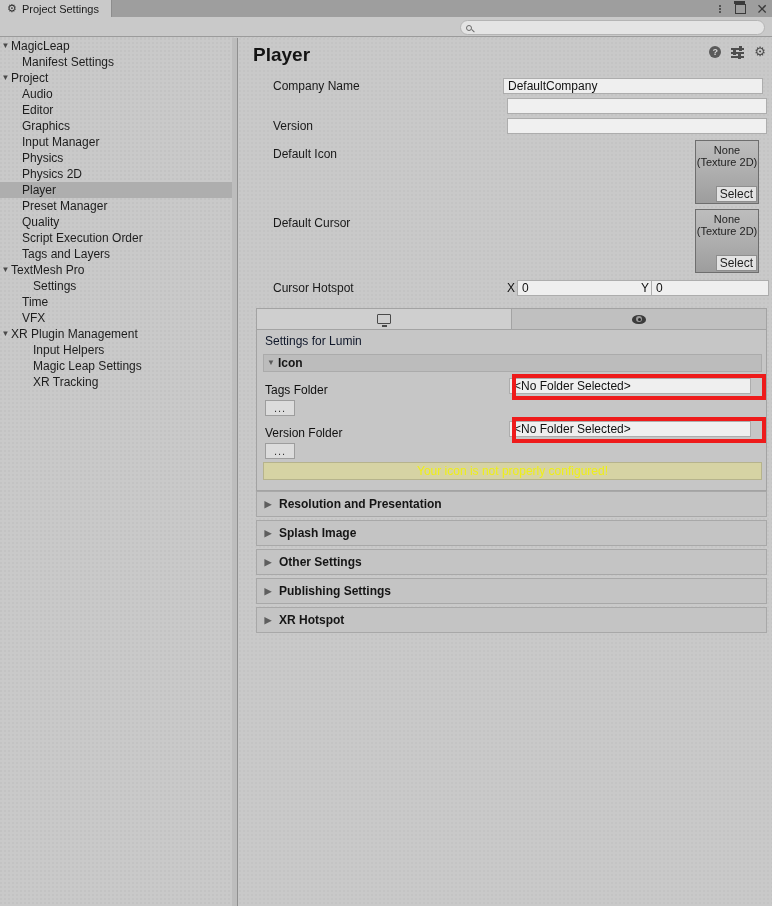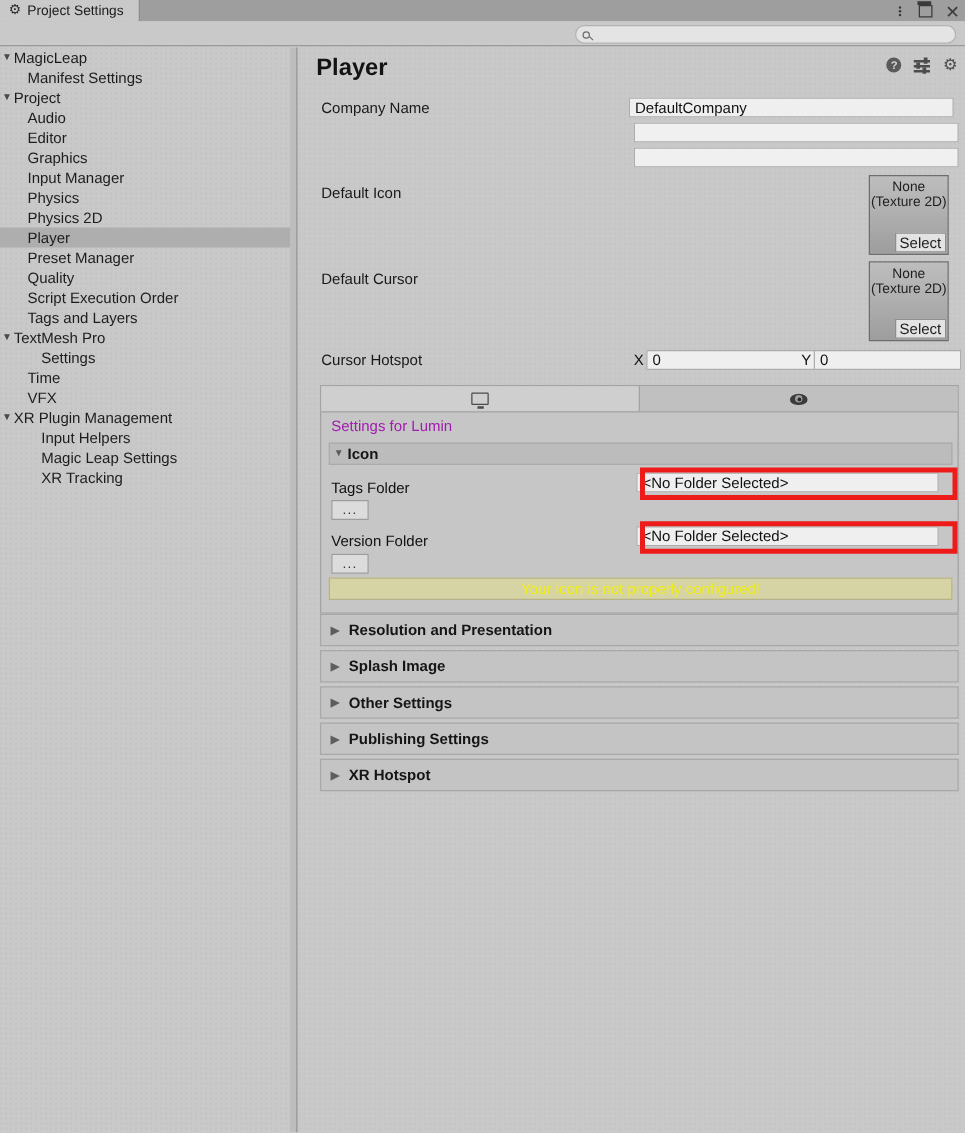--- a/index.html
+++ b/index.html
@@ -134,21 +134,21 @@
   }
   .ic-preset b:nth-of-type(1) { left: 8px; top: 0px; }
   .ic-preset b:nth-of-type(2) { left: 2px; top: 4px; }
   .ic-preset b:nth-of-type(3) { left: 7px; top: 8px; }
   .ic-gear { font-size: 13px; color: #4d4d4d; line-height: 12px; }
 
   .field-row {
     position: absolute; left: 0; width: 533px; height: 20px;
     display: flex; align-items: center;
   }
-  .flabel { font-size: 12px; color: #191919; padding-left: 18px; }
+  .flabel { font-size: 12px; color: #191919; padding-left: 34px; }
   .finput {
     position: absolute; height: 16px;
     background: #efefef; border: 1px solid #adadad;
     display: flex; align-items: center; padding-left: 4px;
     font-size: 12px; color: #111;
   }
   .finput.empty { background: #f0f0f0; }
 
   
   .objbox {
@@ -192,21 +192,21 @@
   .lumin::after {
     content: ''; position: absolute; left: 5.5px; top: 3px; width: 3px; height: 3px;
     background: #2a2a2a; border-radius: 50%;
   }
 
   .settings-body {
     position: absolute; left: 256px; top: 329px; width: 511px; height: 162px;
     border: 1px solid #a3a3a3; background: #c6c6c6;
   }
   .settings-for {
-    position: absolute; left: 8px; top: 4px; font-size: 12px; color: #a21caf;
+    position: absolute; left: 8px; top: 4px; font-size: 12px; color: #0f172a;
   }
   .group-hdr {
     position: absolute; left: 6px; top: 24px; width: 499px; height: 18px;
     background: #bcbcbc; border: 1px solid #ababab;
     display: flex; align-items: center; font-size: 12px; font-weight: bold; color: #161616;
   }
   .group-hdr .tri { font-size: 8px; width: 14px; color: #5a5a5a; }
 
   .dots-btn {
     position: absolute; width: 30px; height: 16px;
@@ -377,20 +377,23 @@
       <span class="flabel">Company Name</span>
     </div>
     <div class="finput" style="left:264px; top:40px; width:260px;">
       <span>DefaultCompany</span>
     </div>
 
     <div class="finput empty" style="left:268px; top:60px; width:260px;">
       <span></span>
     </div>
 
+    <div class="field-row" style="top:78px;">
+      <span class="flabel">Version</span>
+    </div>
     <div class="finput empty" style="left:268px; top:80px; width:260px;">
       <span></span>
     </div>
 
     <div class="field-row" style="top:106px;">
       <span class="flabel">Default Icon</span>
     </div>
     <div class="objbox" style="left:456px; top:102px;">
       <div class="l1">None</div>
       <div class="l2">(Texture 2D)</div>

